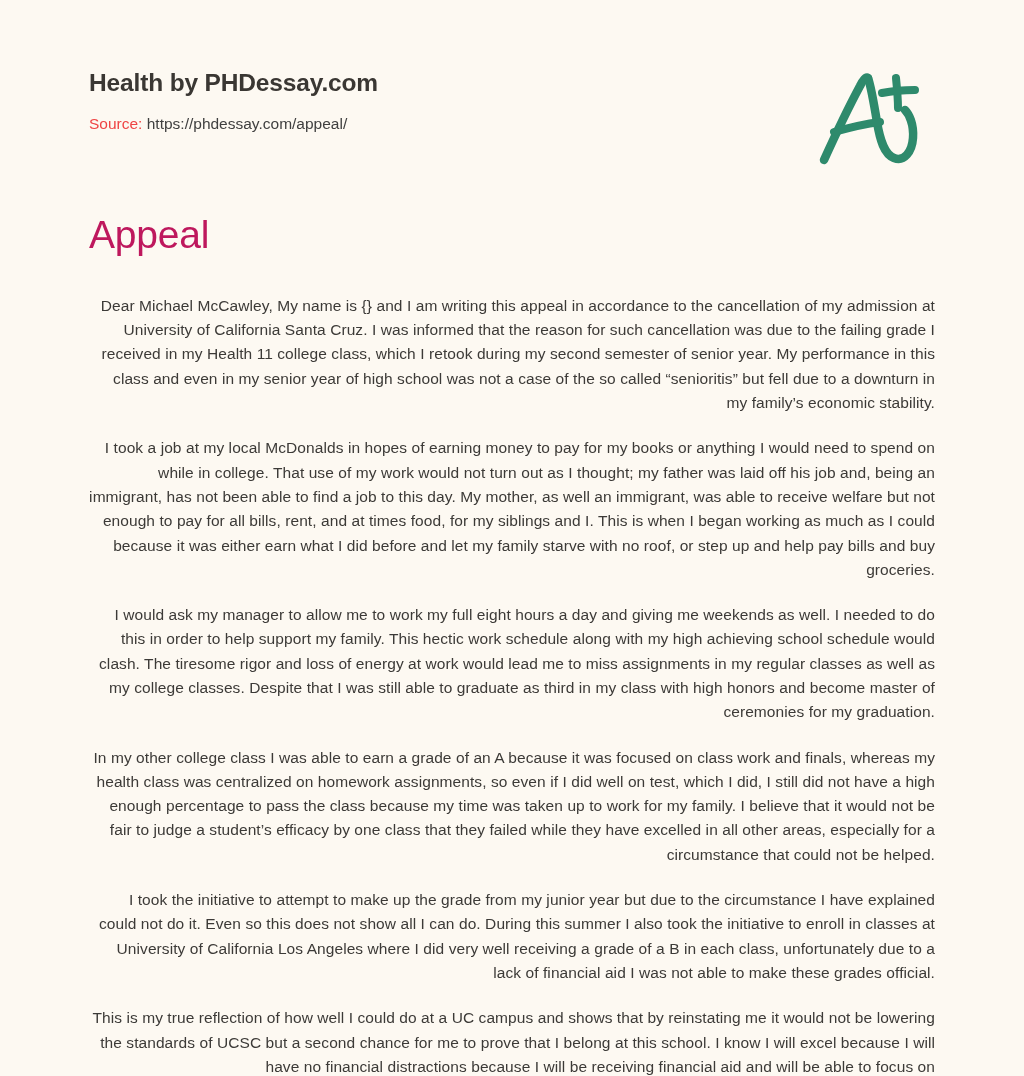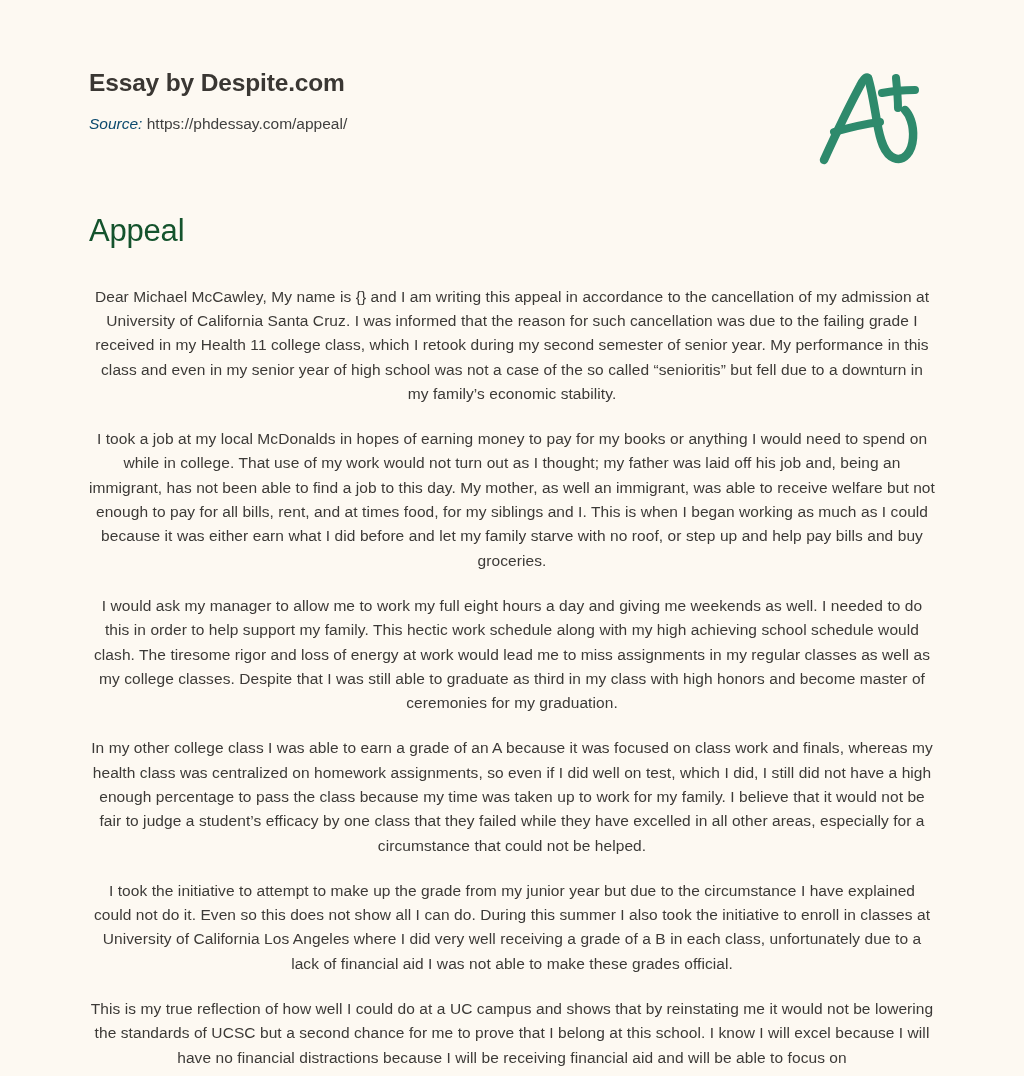--- a/index.html
+++ b/index.html
@@ -48,22 +48,21 @@
     white-space: nowrap;
   }
 
   .source-line {
     margin-top: 17px;
     font-size: 15.5px;
     line-height: 1.3;
     white-space: nowrap;
   }
   .source-label {
-    color: #0c4a6e;
-    font-style: italic;
+    color: #ef4444;
   }
   .source-url {
     color: #404040;
     text-decoration: none;
     cursor: pointer;
   }
 
   
   .logo {
     position: absolute;
@@ -80,49 +79,49 @@
 
   
   .essay {
     position: absolute;
     left: 89px;
     top: 213px;
     width: 846px;
   }
 
   .essay-title {
-    font-size: 31px;
+    font-size: 39px;
     font-weight: normal;
-    color: #14532d;
+    color: #be185d;
     letter-spacing: -0.2px;
     margin: 0 0 36px 0;
     line-height: 1.15;
   }
 
   .essay-body p {
     margin: 0 0 21px 0;
     font-size: 15.5px;
     line-height: 24.3px;
     color: #3c3a37;
-    text-align: center;
+    text-align: right;
     letter-spacing: 0.005em;
   }
   .essay-body p:last-child {
     margin-bottom: 16px;
   }
 </style>
 </head>
 <body>
 
 <div class="page">
 
   <div class="header">
 
     <div class="brand-block">
-      <div class="brand-title">Essay by Despite.com</div>
+      <div class="brand-title">Health by PHDessay.com</div>
 
       <div class="source-line">
         <span class="source-label">Source:</span>
         <a class="source-url" href="#">https://phdessay.com/appeal/</a>
       </div>
     </div>
 
     <div class="logo">
       <svg viewBox="0 0 112 104" xmlns="http://www.w3.org/2000/svg">
         <g fill="none" stroke="#2e8a6c" stroke-linecap="round" stroke-linejoin="round">

